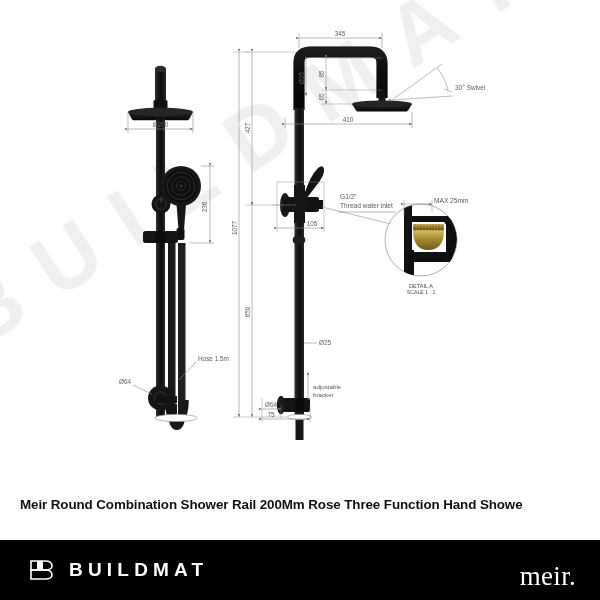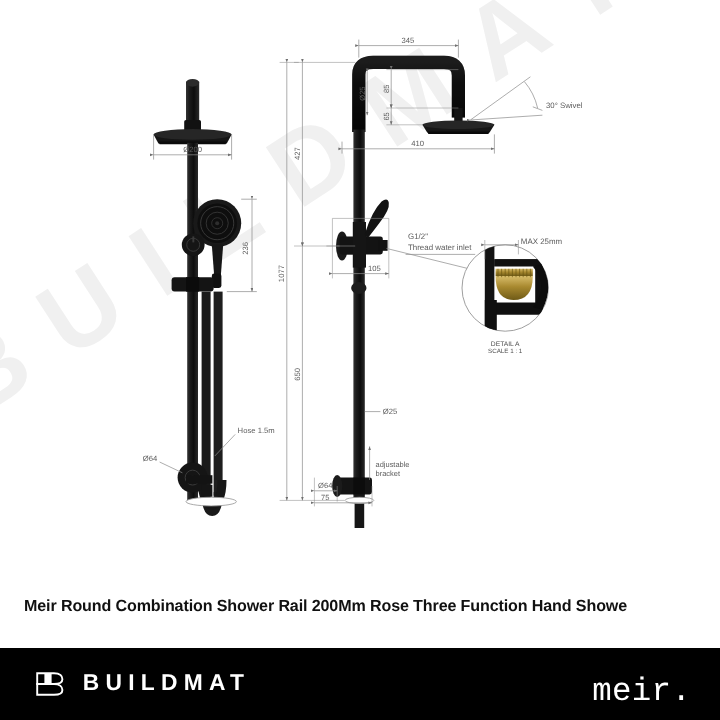--- a/index.html
+++ b/index.html
@@ -76,21 +76,21 @@
     gap: 11px;
   }
   #brand-left-text {
     color: #ffffff;
     font-size: 19px;
     font-weight: bold;
     letter-spacing: 5.2px;
   }
   #brand-right-text {
     color: #ffffff;
-    font-family: Liberation Mono, monospace;
+    font-family: Liberation Serif, serif;
     font-size: 27px;
     letter-spacing: 0.3px;
     padding-right: 24px;
     margin-top: 13px;
   }
 </style>
 </head>
 <body>
 
 <div id="page">

